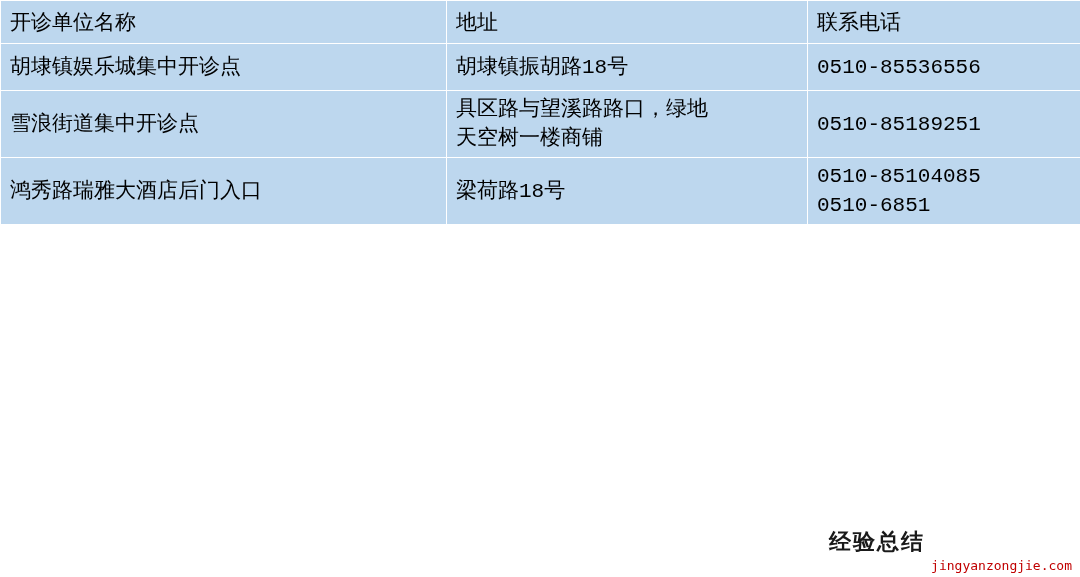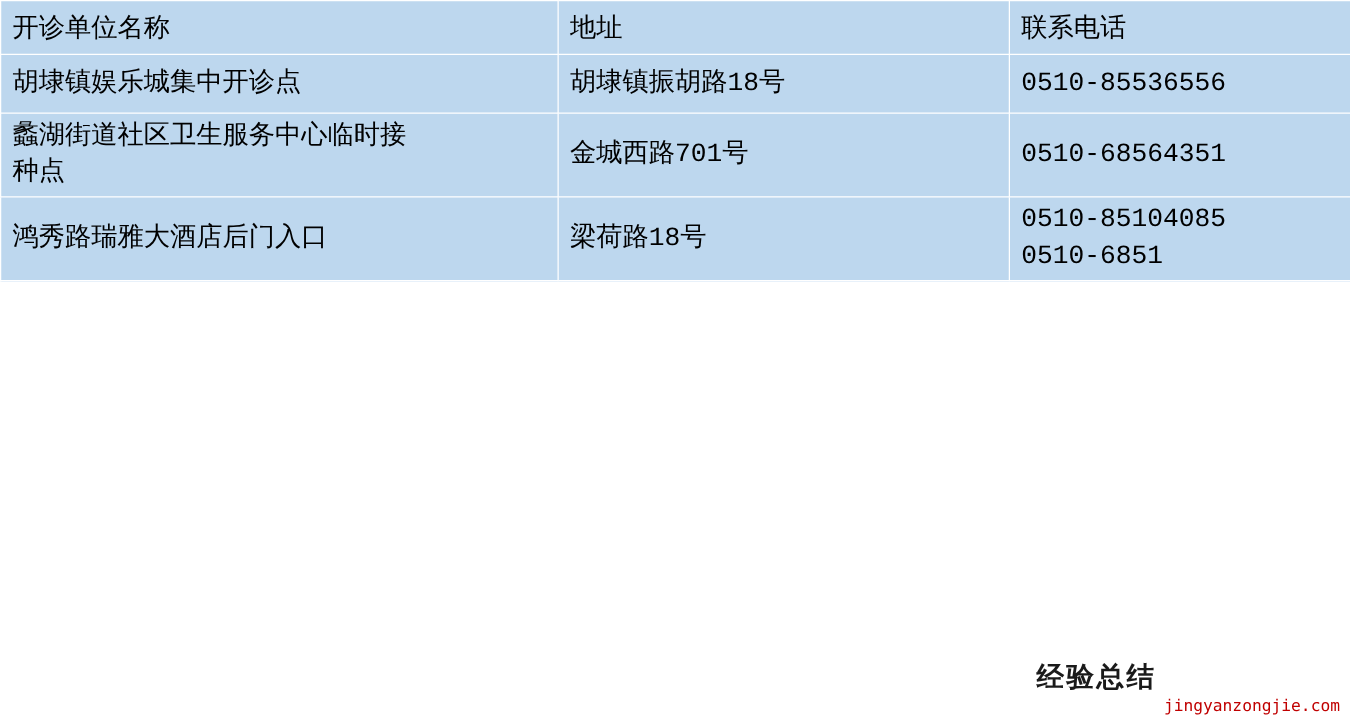--- a/index.html
+++ b/index.html
@@ -98,24 +98,24 @@
         <th>联系电话</th>
       </tr>
     </thead>
     <tbody>
       <tr class="one-line">
         <td>胡埭镇娱乐城集中开诊点</td>
         <td>胡埭镇振胡路18号</td>
         <td>0510-85536556</td>
       </tr>
       <tr class="two-line">
-        <td>蠡湖街道社区卫生服务中心临时接
-种点</td>
-        <td>金城西路701号</td>
-        <td>0510-68564351</td>
+        <td>雪浪街道集中开诊点</td>
+        <td>具区路与望溪路路口，绿地
+天空树一楼商铺</td>
+        <td>0510-85189251</td>
       </tr>
       <tr class="two-line">
         <td>鸿秀路瑞雅大酒店后门入口</td>
         <td>梁荷路18号</td>
         <td>0510-85104085
 0510-6851</td>
       </tr>
     </tbody>
   </table>
 

